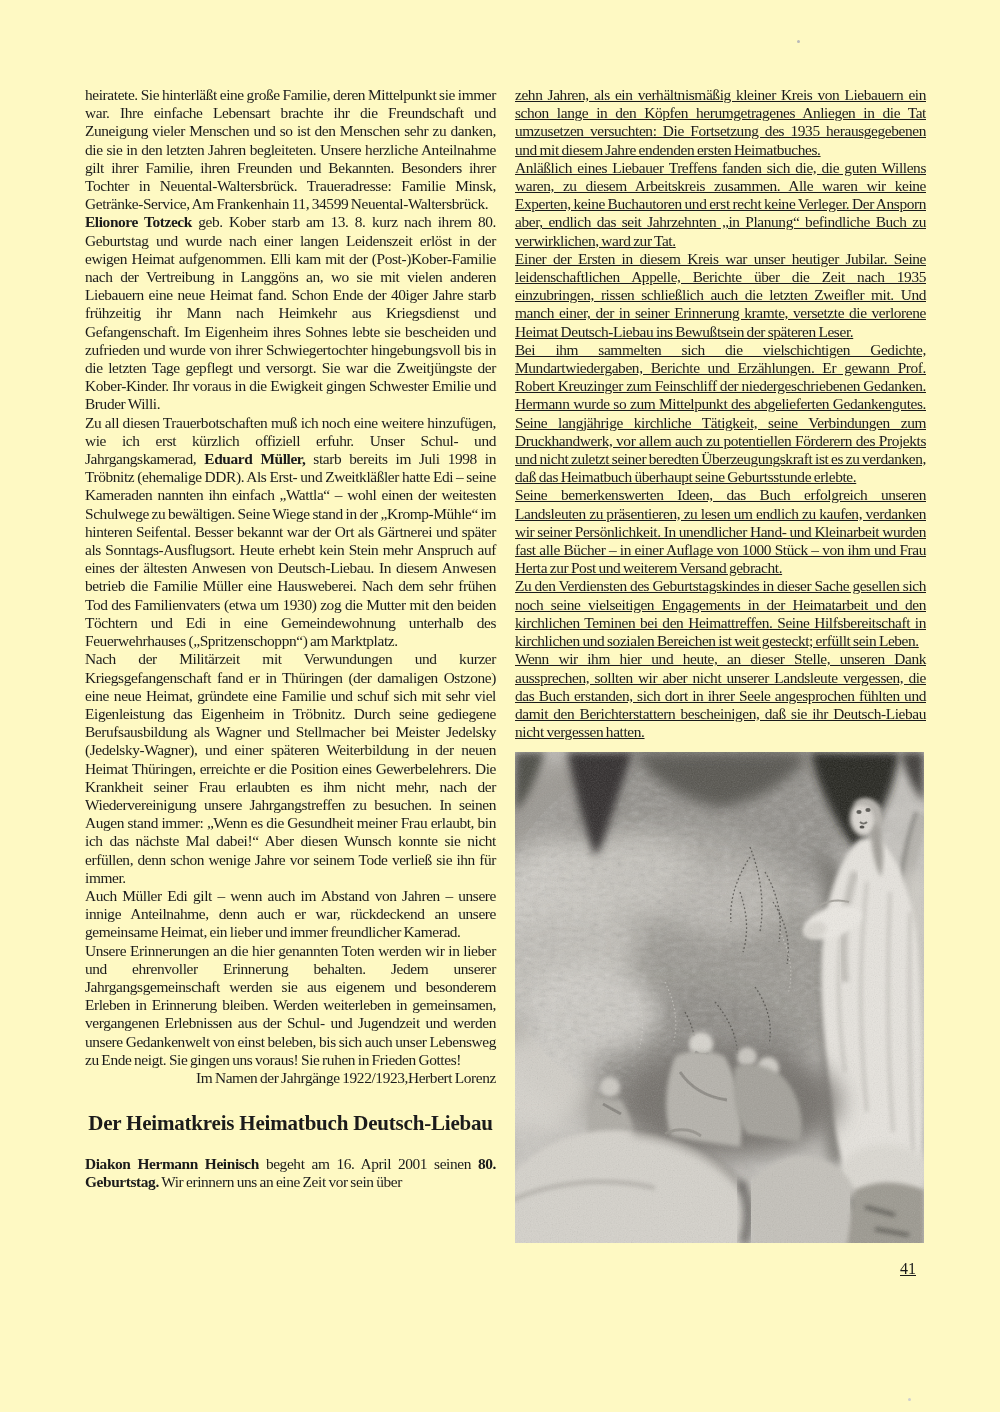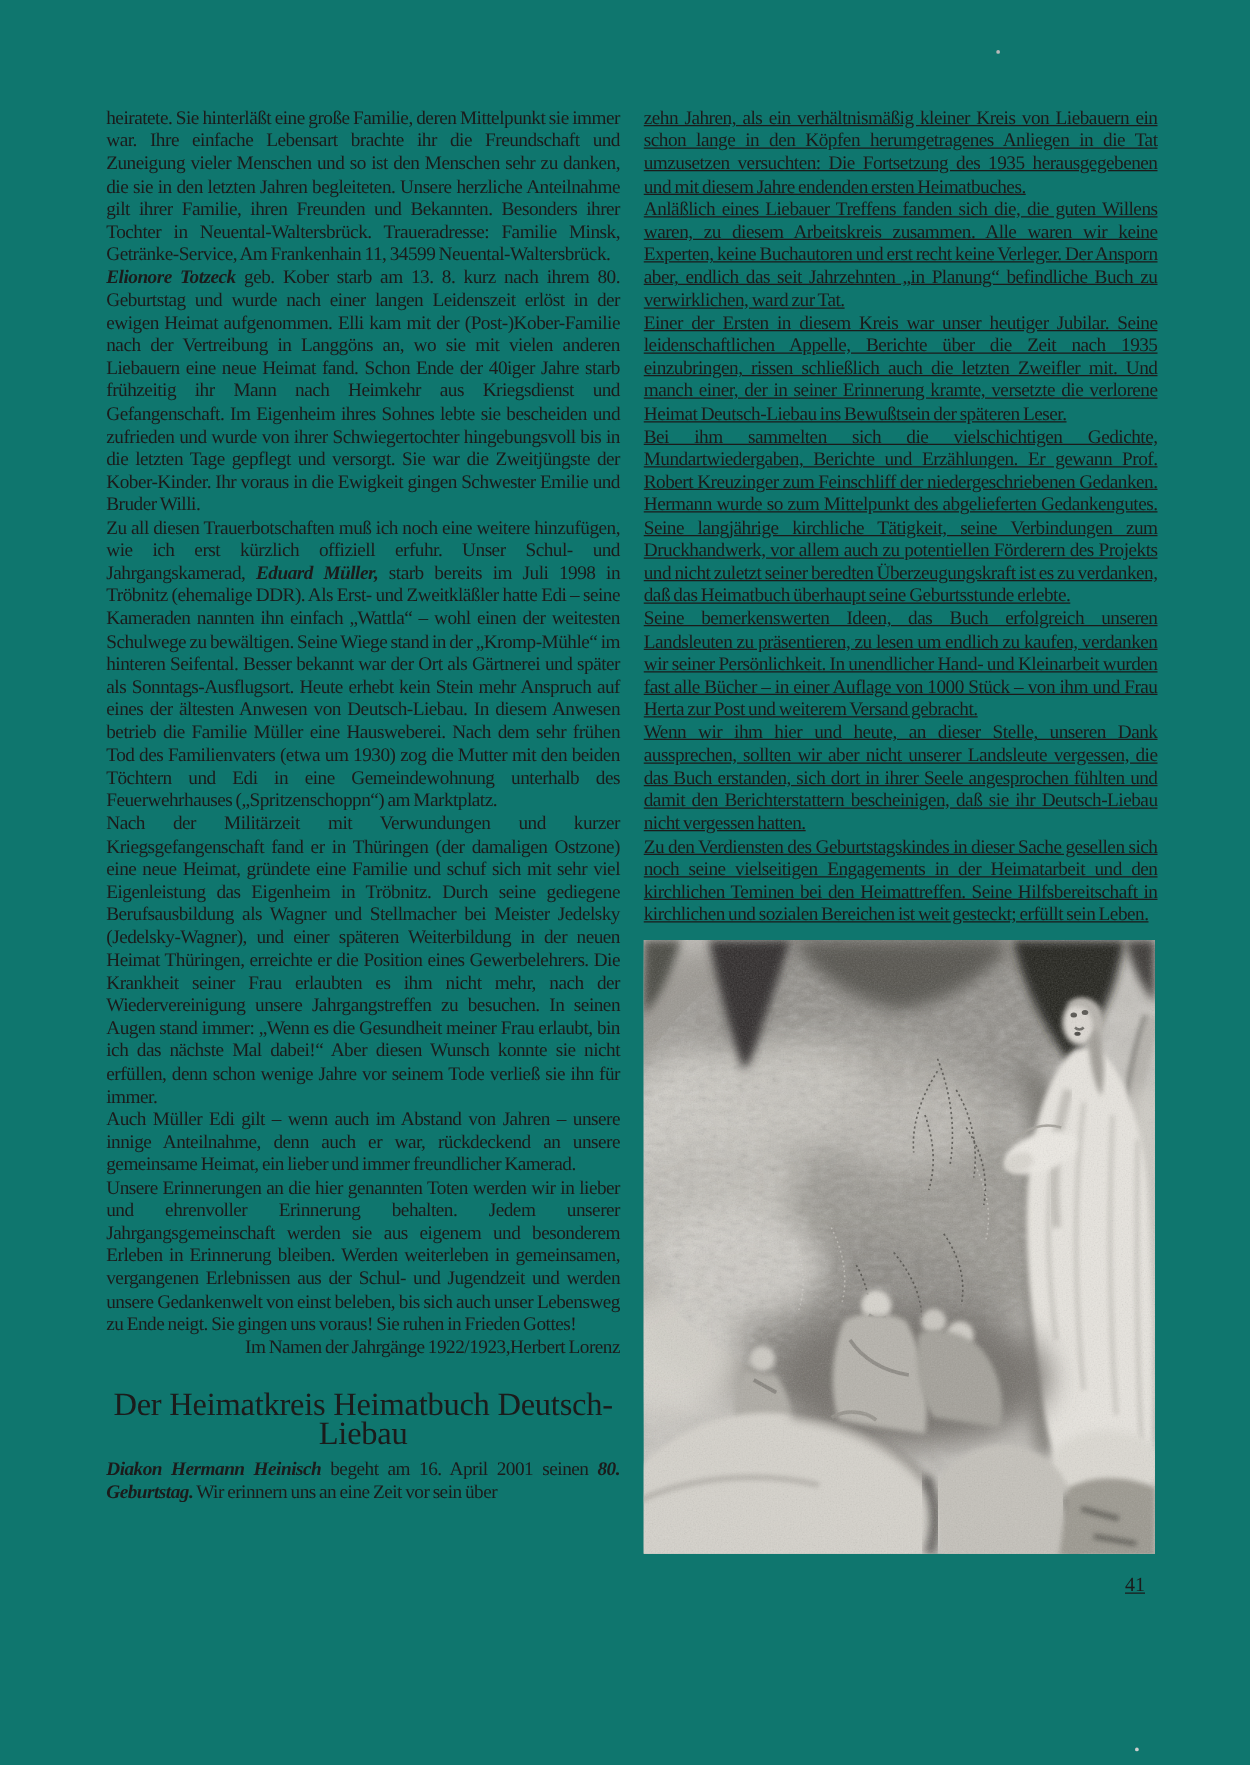--- a/index.html
+++ b/index.html
@@ -1,38 +1,38 @@
 <!DOCTYPE html>
 <html lang="de"><head>
 <meta charset="utf-8">
 <style>
   * { margin:0; padding:0; box-sizing:border-box; }
   html,body { width:1000px; height:1412px; }
   body { background:#ffffff; font-family:"Liberation Serif", serif; color:#1b1b1b; }
   .page {
     position:relative; width:1000px; height:1412px;
-    background:#0f766e; overflow:hidden;
+    background:#fef9c3; overflow:hidden;
   }
   .col {
     position:absolute; top:86px; width:411px;
     font-size:15.4px; line-height:18.2px;
     text-align:justify; letter-spacing:-0.4px; word-spacing:-0.8px;
     hyphens:auto;
   }
   .col-left  { left:85px; }
   .col-right { left:515px;text-decoration:underline; }
   p.para { margin:0; }
-  .b { font-weight:bold;font-style:italic; }
+  .b { font-weight:bold; }
   .i { }
   .signature { display:flex; justify-content:flex-end; }
   .heading {
-    font-weight:normal; text-align:center;
-    font-size:26px; line-height:23px;
+    font-weight:bold; text-align:center;
+    font-size:21px; line-height:23px;
     letter-spacing:-0.2px; word-spacing:0;
-    margin:25px 0 9px 0;
+    margin:25px 0 20px 0;
   }
   .heading span { display:block; }
   .photo {
     display:block; margin-top:11px;
     width:409px; height:491px; background:#c6c3bd;
   }
   .page-number {
     text-align:right; padding-right:10px; margin-top:17px;
     font-size:16px; letter-spacing:0; word-spacing:0;
   }
@@ -72,22 +72,22 @@
       </div>
   </div>
 
   <div class="col col-right">
     <div>
         <p class="para"><span>zehn Jahren, als ein verhältnismäßig kleiner Kreis von Liebauern ein schon lange in den Köpfen herumgetragenes Anliegen in die Tat umzusetzen versuchten: Die Fortsetzung des 1935 herausgegebenen und mit diesem Jahre endenden ersten Heimatbuches.</span></p>
         <p class="para"><span>Anläßlich eines Liebauer Treffens fanden sich die, die guten Willens waren, zu diesem Arbeitskreis zusammen. Alle waren wir keine Experten, keine Buchautoren und erst recht keine Verleger. Der Ansporn aber, endlich das seit Jahrzehnten „in Planung“ befindliche Buch zu verwirklichen, ward zur Tat.</span></p>
         <p class="para"><span>Einer der Ersten in diesem Kreis war unser heutiger Jubilar. Seine leidenschaftlichen Appelle, Berichte über die Zeit nach 1935 einzubringen, rissen schließlich auch die letzten Zweifler mit. Und manch einer, der in seiner Erinnerung kramte, versetzte die verlorene Heimat Deutsch-Liebau ins Bewußtsein der späteren Leser.</span></p>
         <p class="para"><span>Bei ihm sammelten sich die vielschichtigen Gedichte, Mundartwiedergaben, Berichte und Erzählungen. Er gewann Prof. Robert Kreuzinger zum Feinschliff der niedergeschriebenen Gedanken. Hermann wurde so zum Mittelpunkt des abgelieferten Gedankengutes. Seine langjährige kirchliche Tätigkeit, seine Verbindungen zum Druckhandwerk, vor allem auch zu potentiellen Förderern des Projekts und nicht zuletzt seiner beredten Überzeugungskraft ist es zu verdanken, daß das Heimatbuch überhaupt seine Geburtsstunde erlebte.</span></p>
         <p class="para"><span>Seine bemerkenswerten Ideen, das Buch erfolgreich unseren Landsleuten zu präsentieren, zu lesen um endlich zu kaufen, verdanken wir seiner Persönlichkeit. In unendlicher Hand- und Kleinarbeit wurden fast alle Bücher – in einer Auflage von 1000 Stück – von ihm und Frau Herta zur Post und weiterem Versand gebracht.</span></p>
+        <p class="para"><span>Zu den Verdiensten des Geburtstagskindes in dieser Sache gesellen sich noch seine vielseitigen Engagements in der Heimatarbeit und den kirchlichen Teminen bei den Heimattreffen. Seine Hilfsbereitschaft in kirchlichen und sozialen Bereichen ist weit gesteckt; erfüllt sein Leben.</span></p>
         <p class="para"><span>Wenn wir ihm hier und heute, an dieser Stelle, unseren Dank aussprechen, sollten wir aber nicht unserer Landsleute vergessen, die das Buch erstanden, sich dort in ihrer Seele angesprochen fühlten und damit den Berichterstattern bescheinigen, daß sie ihr Deutsch-Liebau nicht vergessen hatten.</span></p>
-        <p class="para"><span>Zu den Verdiensten des Geburtstagskindes in dieser Sache gesellen sich noch seine vielseitigen Engagements in der Heimatarbeit und den kirchlichen Teminen bei den Heimattreffen. Seine Hilfsbereitschaft in kirchlichen und sozialen Bereichen ist weit gesteckt; erfüllt sein Leben.</span></p>
       </div>
 
     <svg class="photo" viewBox="0 0 409 491" width="409" height="491" role="img" aria-label="Schwarzweißfoto: Ölberg-Skulpturengruppe – betender Christus in weißem Gewand unter steinernen Gewölbebögen, davor schlafende Jünger zwischen Felsen und Ölzweigen">
       <defs>
         <filter id="b2" x="-20%" y="-20%" width="140%" height="140%">
             <feGaussianBlur stdDeviation="2"></feGaussianBlur>
           </filter>
         <filter id="b4" x="-30%" y="-30%" width="160%" height="160%">
             <feGaussianBlur stdDeviation="4"></feGaussianBlur>
           </filter>

